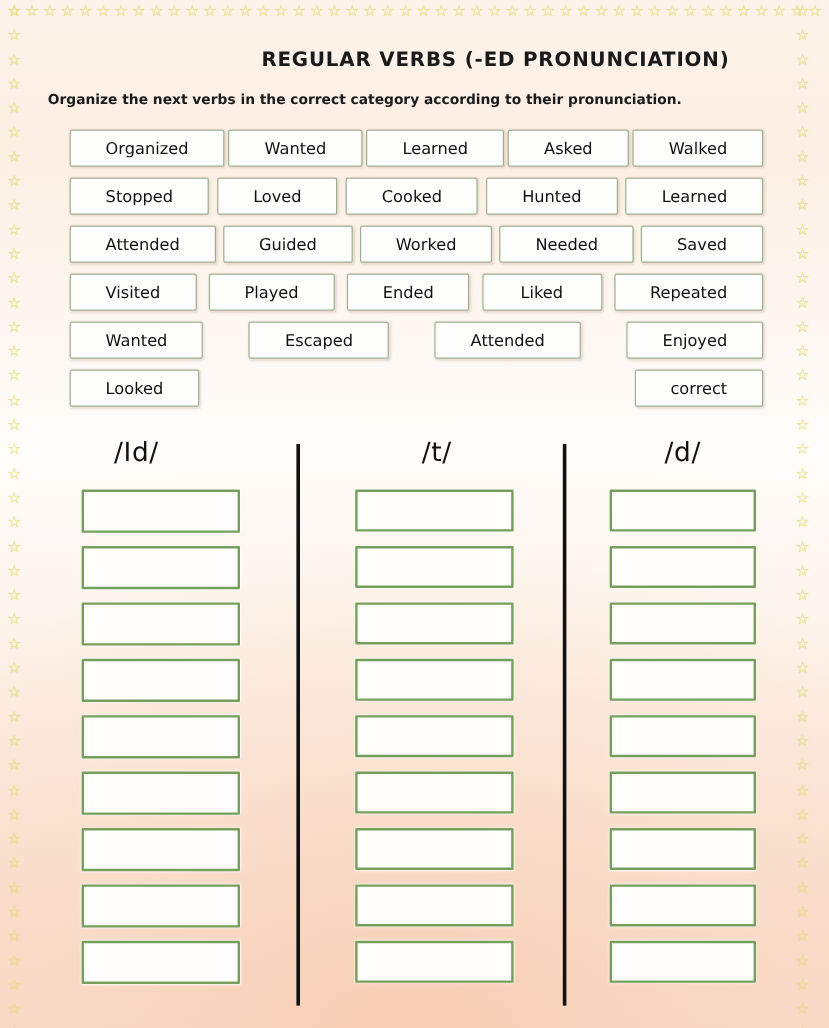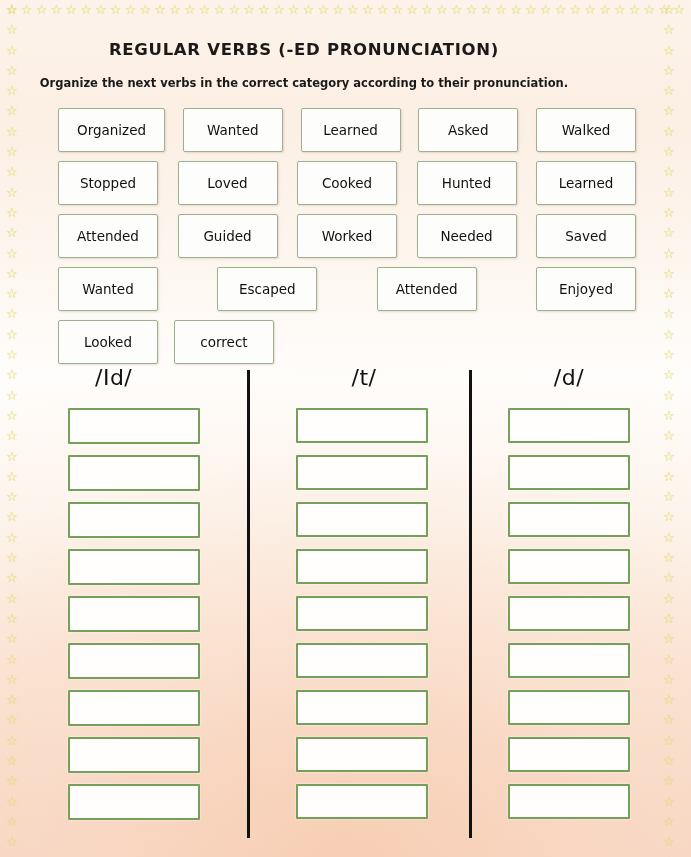--- a/index.html
+++ b/index.html
@@ -51,21 +51,21 @@
   .star-col.left  { left: 6px; }
   .star-col.right { left: 663px; }
   .star-col span { margin-bottom: 7.3px; }
 
   
   .title {
     position: absolute;
     top: 40px;
     left: 0;
     width: 608px;
-    text-align: center;
+    text-align: right;
     font-size: 16.5px;
     font-weight: bold;
     letter-spacing: 0.7px;
     color: #1a1a1a;
   }
   .subtitle {
     position: absolute;
     top: 76px;
     left: 0;
     width: 608px;
@@ -81,28 +81,28 @@
     top: 108px;
     left: 58px;
     width: 578px;
   }
   .wb-row {
     display: flex;
     justify-content: space-between;
     margin-bottom: 9px;
   }
   .wb-row.center {
-    justify-content: flex-start;
+    justify-content: space-between;
     gap: 16px;
   }
   .word-chip {
     box-sizing: border-box;
     min-width: 100px;
-    height: 44px;
-    padding: 0 18px;
+    height: 31px;
+    padding: 0 29px;
     display: flex;
     align-items: center;
     justify-content: center;
     background: #fdfdfb;
     border: 1.5px solid #9fb090;
     border-radius: 2px;
     font-size: 13.5px;
     color: #111111;
     box-shadow: 1px 1px 2px rgba(150,120,100,0.22);
     white-space: nowrap;
@@ -316,20 +316,27 @@
         <div class="word-chip">Learned</div>
       </div>
       <div class="wb-row">
         <div class="word-chip">Attended</div>
         <div class="word-chip">Guided</div>
         <div class="word-chip">Worked</div>
         <div class="word-chip">Needed</div>
         <div class="word-chip">Saved</div>
       </div>
       <div class="wb-row">
+        <div class="word-chip">Visited</div>
+        <div class="word-chip">Played</div>
+        <div class="word-chip">Ended</div>
+        <div class="word-chip">Liked</div>
+        <div class="word-chip">Repeated</div>
+      </div>
+      <div class="wb-row">
         <div class="word-chip">Wanted</div>
         <div class="word-chip">Escaped</div>
         <div class="word-chip">Attended</div>
         <div class="word-chip">Enjoyed</div>
       </div>
       <div class="wb-row center">
         <div class="word-chip">Looked</div>
         <div class="word-chip">correct</div>
       </div>
     </div>

